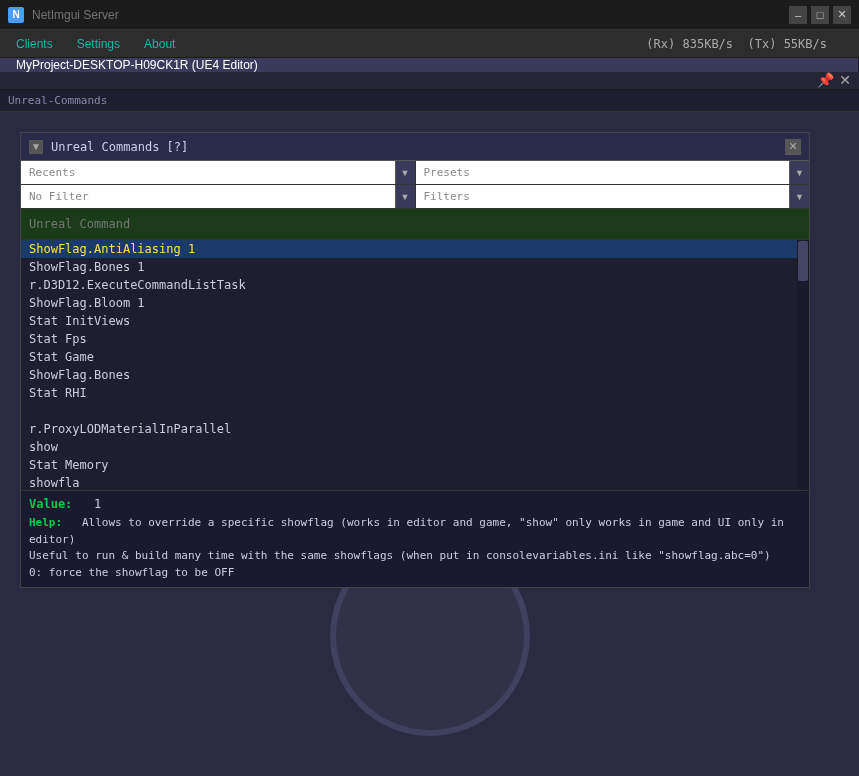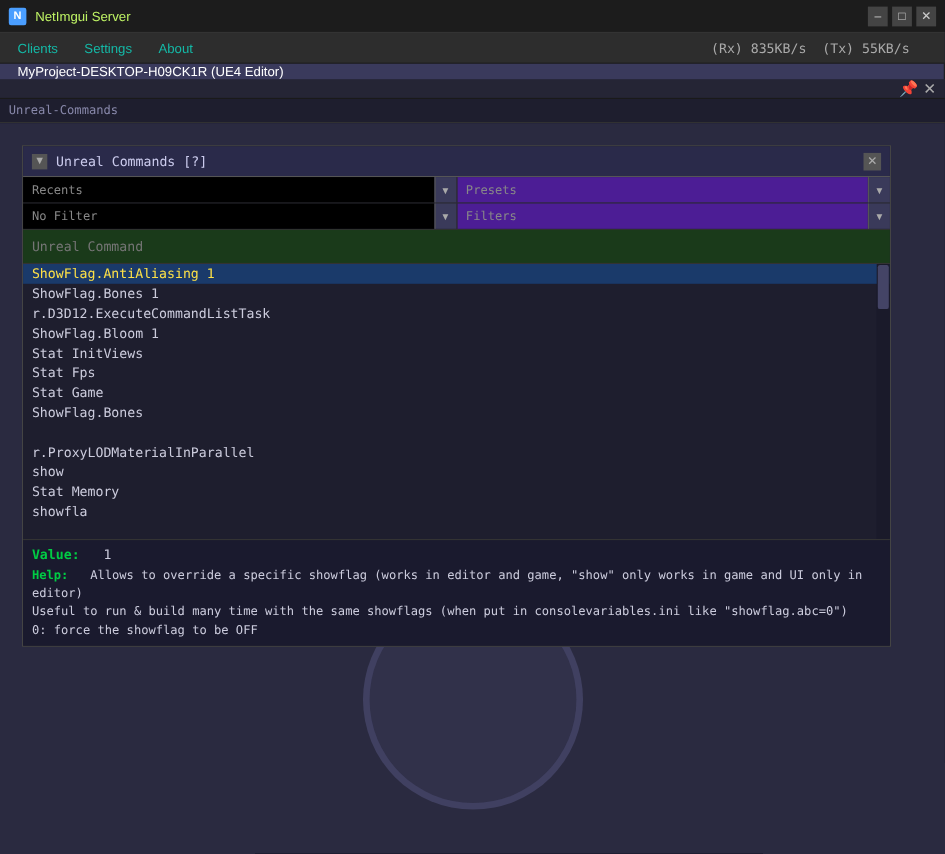--- a/index.html
+++ b/index.html
@@ -30,21 +30,21 @@
       border-radius: 2px;
       display: flex;
       align-items: center;
       justify-content: center;
       font-size: 10px;
       color: white;
       font-weight: bold;
     }
     .title-bar-text {
       flex: 1;
-      color: #bef264;
+      color: #737373;
       font-size: 12px;
     }
     .title-bar-controls {
       display: flex;
       gap: 4px;
     }
     .title-btn {
       width: 18px;
       height: 18px;
       background: #444;
@@ -198,21 +198,21 @@
 
     
     .filter-row {
       height: 24px;
       display: flex;
       align-items: center;
       border-bottom: 1px solid #333;
     }
     .filter-left {
       flex: 1;
-      background: #000000;
+      background: #ffffff;
       height: 100%;
       display: flex;
       align-items: center;
       padding: 0 8px;
       font-size: 11px;
       color: #888;
       font-family: monospace;
     }
     .filter-dropdown-btn {
       width: 20px;
@@ -226,21 +226,21 @@
       cursor: pointer;
       border-left: 1px solid #555;
     }
     .filter-divider {
       width: 1px;
       height: 100%;
       background: #333;
     }
     .filter-right {
       flex: 1;
-      background: #4c1d95;
+      background: #ffffff;
       height: 100%;
       display: flex;
       align-items: center;
       padding: 0 8px;
       font-size: 11px;
       color: #888;
       font-family: monospace;
     }
 
     
@@ -410,20 +410,21 @@
     <div class="list-area" style="position:relative;">
       <div id="list-container">
           <div class="list-item selected">ShowFlag.AntiAliasing 1</div>
           <div class="list-item">ShowFlag.Bones 1</div>
           <div class="list-item">r.D3D12.ExecuteCommandListTask</div>
           <div class="list-item">ShowFlag.Bloom 1</div>
           <div class="list-item">Stat InitViews</div>
           <div class="list-item">Stat Fps</div>
           <div class="list-item">Stat Game</div>
           <div class="list-item">ShowFlag.Bones</div>
+          <div class="list-item">Stat RHI</div>
           <div class="list-item"></div>
           <div class="list-item">r.ProxyLODMaterialInParallel</div>
           <div class="list-item">show</div>
           <div class="list-item">Stat Memory</div>
           <div class="list-item">showfla</div>
         </div>
       <div class="scrollbar">
         <div class="scrollbar-thumb"></div>
       </div>
     </div>

